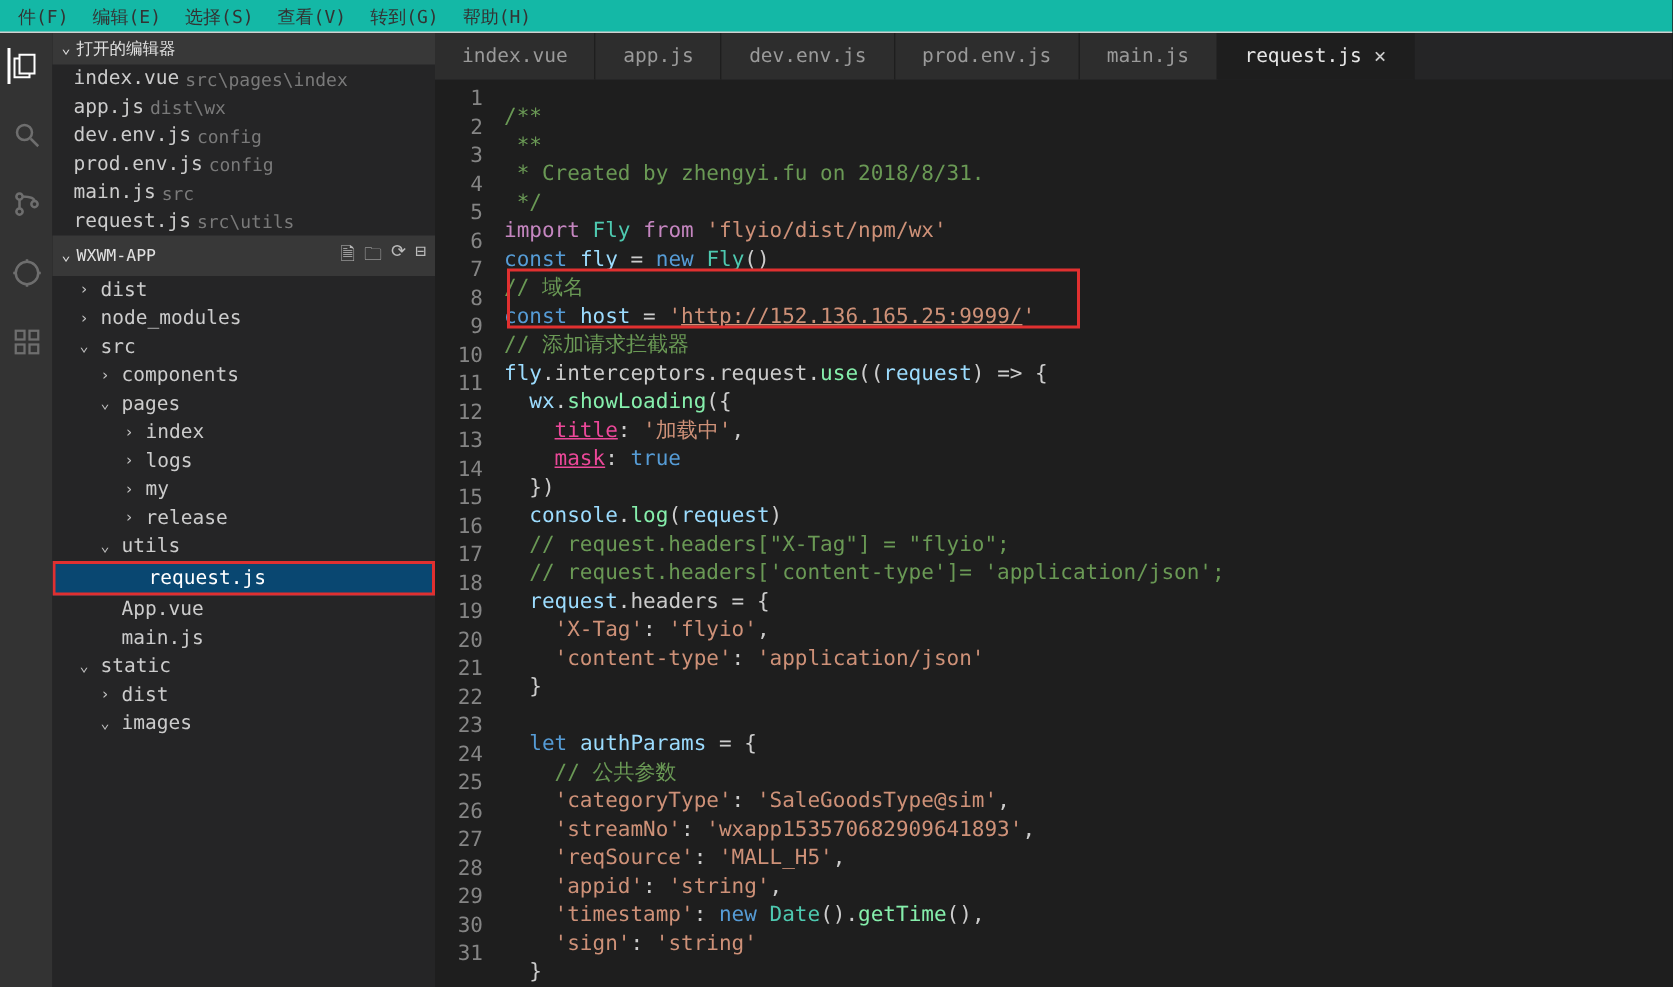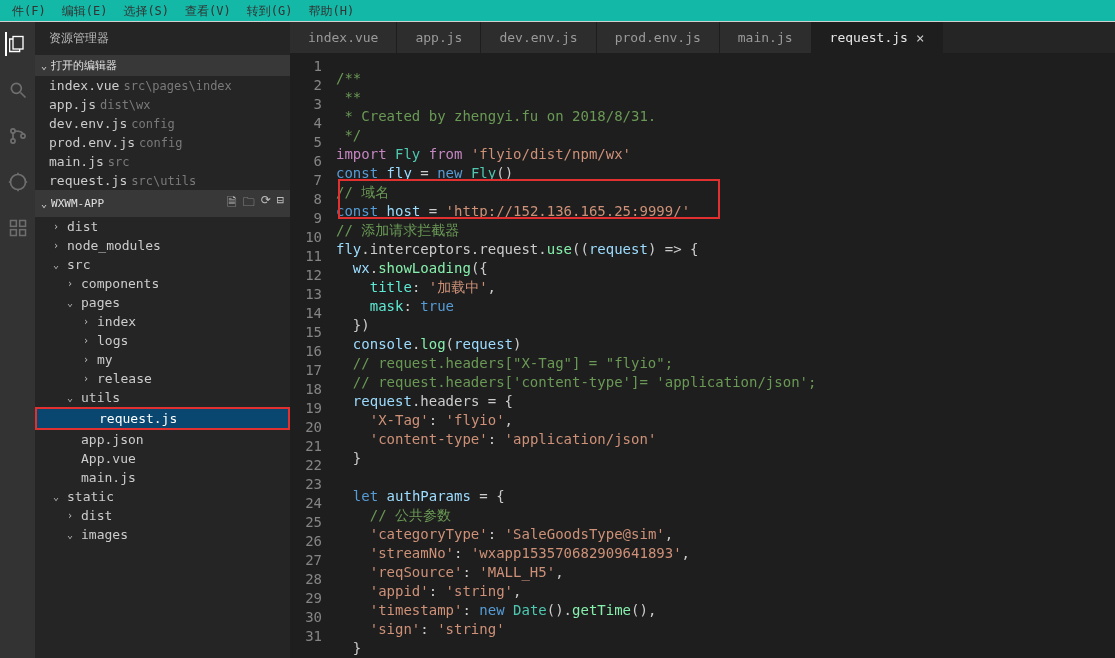--- a/index.html
+++ b/index.html
@@ -32,21 +32,21 @@
 .tab.active { background:#1e1e1e; color:#e6e6e6; }
 .tab .close { font-size:14px; color:#ccc; }
 .editor { flex:1; display:flex; font-family: Consolas, monospace; font-size:14px; line-height:19px; position:relative; }
 .gutter { width: 46px; text-align:right; color:#858585; padding: 4px 14px 0 0; user-select:none; }
 .code { padding-top:16px; white-space:pre; }
 .code-overlay { position:absolute; border:2px solid #e03030; pointer-events:none; }
 .kw { color:#569cd6; }
 .kw2 { color:#c586c0; }
 .cls { color:#4ec9b0; }
 .fn { color:#86efac; }
-.prop { color:#5eead4; }
+.prop { color:#ec4899;text-decoration:underline; }
 .var { color:#9cdcfe; }
 .str { color:#ce9178; }
 .cmt { color:#6a9955; }
 .bool { color:#569cd6; }
 .ul { text-decoration: underline; }
 </style>
 </head>
 <body>
 
 <div class="menubar">
@@ -90,21 +90,20 @@
         <svg width="20" height="20" viewBox="0 0 24 24" fill="none" stroke="#aaa" stroke-width="1.8">
           <rect x="3" y="3" width="7" height="7"></rect>
           <rect x="3" y="14" width="7" height="7"></rect>
           <rect x="14" y="14" width="7" height="7"></rect>
           <rect x="14" y="3" width="7" height="7"></rect>
         </svg>
       </div>
   </div>
 
   <div class="sidebar">
-    <div class="sidebar-title">资源管理器</div>
 
     <div class="section-header">
       <span class="chev">⌄</span>
       <span>打开的编辑器</span>
     </div>
     <div class="open-editors" id="open-editors">
         <div class="file-row">
           <span>index.vue</span> 
           <span class="dim">src\pages\index</span>
         </div>
@@ -179,24 +178,20 @@
           <span class="ico">›</span>
           <span>release</span>
         </div>
         <div class="row indent1">
           <span class="ico">⌄</span>
           <span>utils</span>
         </div>
         <div class="row indent2 selected red-box">
           <span class="ico"></span>
           <span>request.js</span>
-        </div>
-        <div class="row indent1">
-          <span class="ico"></span>
-          <span>app.json</span>
         </div>
         <div class="row indent1">
           <span class="ico"></span>
           <span>App.vue</span>
         </div>
         <div class="row indent1">
           <span class="ico"></span>
           <span>main.js</span>
         </div>
         <div class="row indent0">

